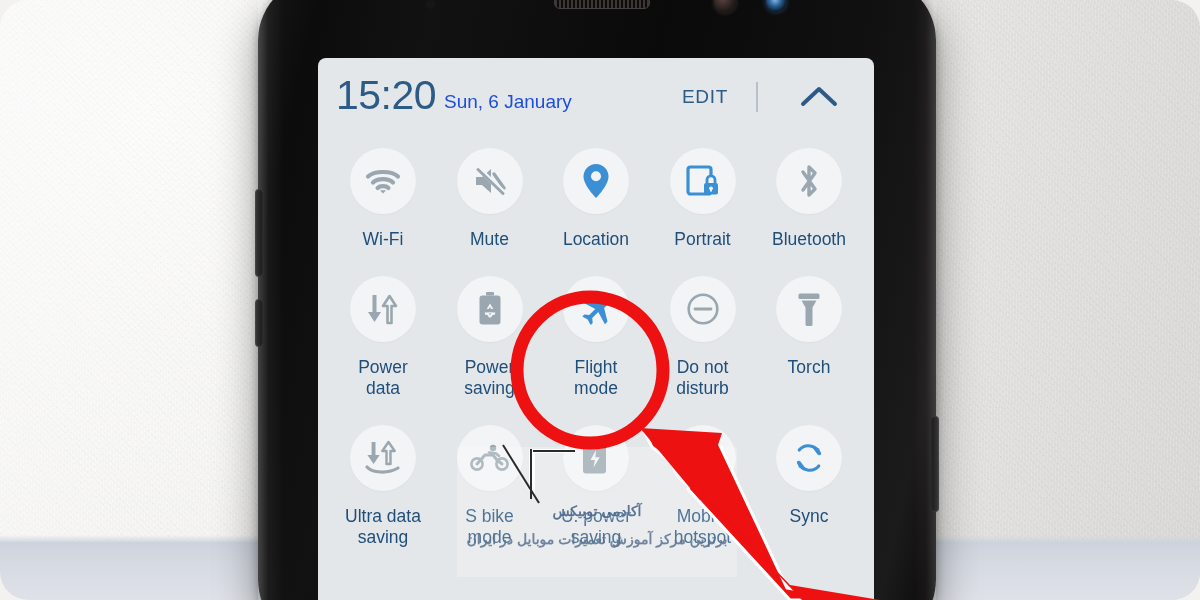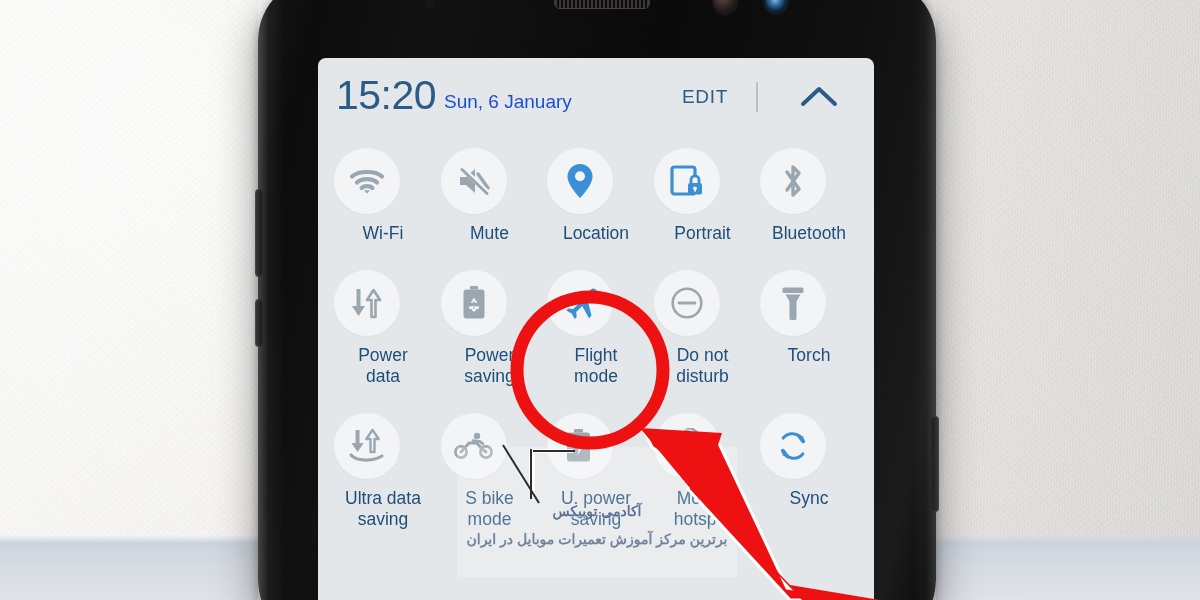--- a/index.html
+++ b/index.html
@@ -1,21 +1,21 @@
 <!DOCTYPE html>
 <html><head>
 <meta charset="utf-8">
 <style>
   html,body{margin:0;padding:0;}
   body{
     width:1200px;height:600px;overflow:hidden;
     font-family:"Liberation Sans", sans-serif;
     background:#f3f2f0;
   }
-  #stage{position:relative;width:1200px;height:600px;overflow:hidden;}
+  #stage{position:relative;width:1200px;height:600px;overflow:hidden;border-radius:28px;}
 
   
   .wall{
     position:absolute;inset:0;
     background:
       radial-gradient(circle at 12% 20%, #fbfbfa 0%, #f1f0ee 45%, #e9e8e6 100%);
   }
   .wall-tex{
     position:absolute;inset:0;
     opacity:.55;
@@ -130,21 +130,21 @@
   
   .grid{
     position:absolute;left:0;top:84px;width:100%;
   }
   .row{
     display:flex;justify-content:space-between;
     padding:0 16px;margin-bottom:6px;
   }
   .tile{
     width:98px;
-    display:flex;flex-direction:column;
+    display:flex;flex-direction:column;align-items:center;gap:6px;
   }
   .tile-circle{
     width:66px;height:66px;border-radius:50%;
     background:#f2f4f5;
     display:flex;align-items:center;justify-content:center;
     box-shadow:0 1px 2px rgba(0,0,0,.03);
   }
   .tile-label{
     margin-top:9px;
     font-size:17.5px;line-height:21px;text-align:center;

